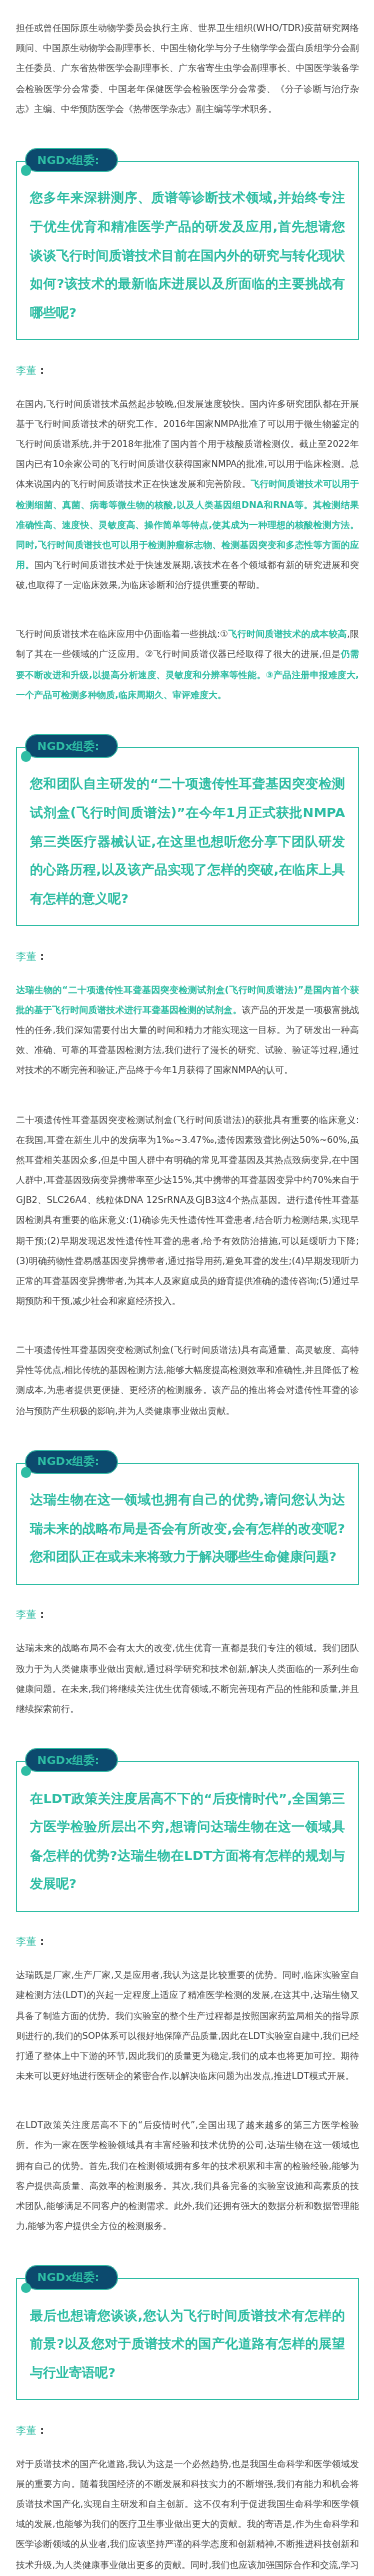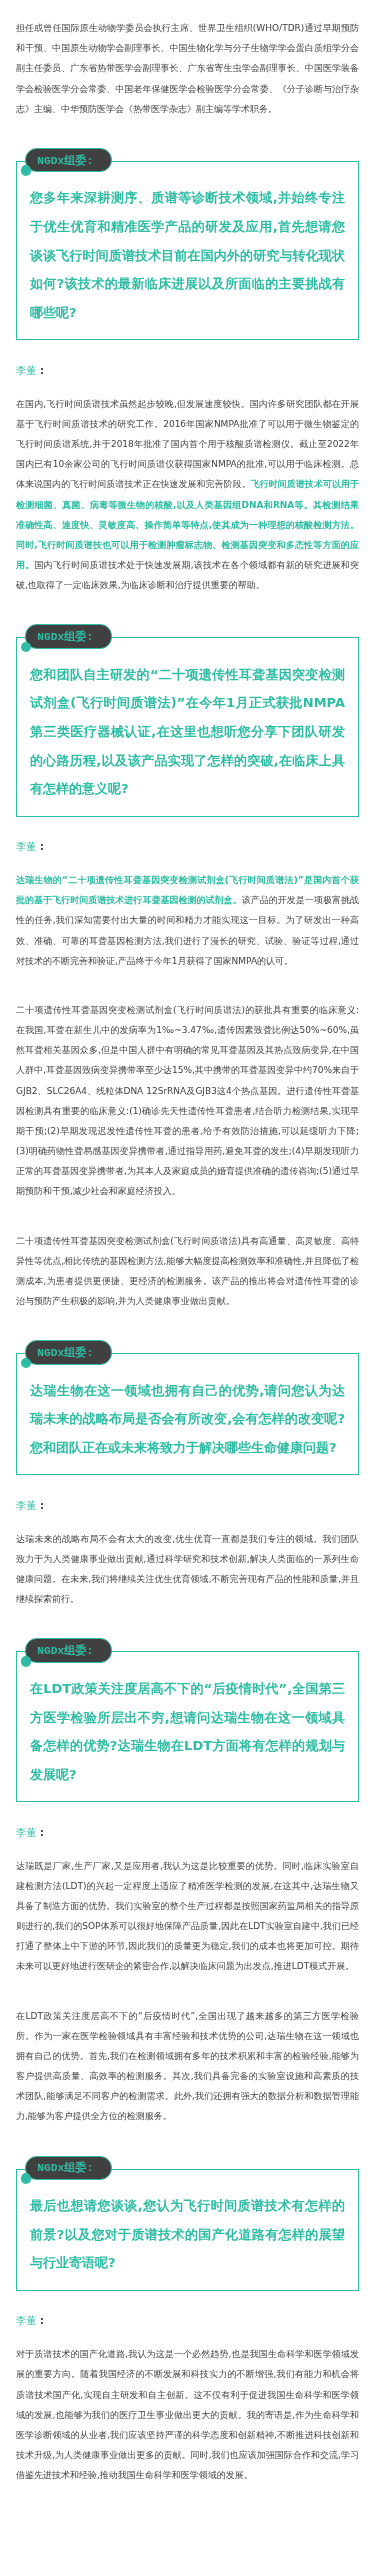--- a/index.html
+++ b/index.html
@@ -5,40 +5,41 @@
   html,body{margin:0;padding:0;background:#ffffff;}
   body{width:375px;margin:0 auto;font-family:"DejaVu Sans","Liberation Sans",sans-serif;color:#3f3f3f;}
   .content{padding:2.1px 16px 5.4px;}
   p.body-text{font-size:9px;line-height:2.24;text-align:justify;margin:16px 0 29px;}
   p.tight{margin:16px 0 16px;}
   .hl{color:#2ebda4;font-weight:700;}
   .name{color:#2ebda4;font-weight:400;}
 
   
   .q-box{position:relative;border:1.1px solid #2ebda4;margin:42px 0 23.6px;padding:22.5px 13px 11.8px;}
-  .q-bubble{position:absolute;top:-14px;left:7.5px;background:#404040;border:1.1px solid #2ebda4;border-radius:11.8px;
-            padding:3.7px 18px 3.7px 11.8px;color:#2ebda4;font-weight:700;font-size:11.2px;z-index:1;font-family:Liberation Mono, monospace;}
+  .q-bubble{position:absolute;top:-14px;left:7.5px;background:#0c4a6e;border:1.1px solid #2ebda4;border-radius:11.8px;
+            padding:3.7px 18px 3.7px 11.8px;color:#2ebda4;font-weight:700;font-size:11.2px;z-index:1;}
   .q-bubble::before{content:'';position:absolute;left:-4.8px;bottom:-4.8px;width:10.7px;height:10.7px;background:#2ebda4;border-radius:50%;z-index:-1;}
   .q-text{color:#2ebda4;font-weight:700;font-size:13px;line-height:2.2;text-align:justify;margin:0;}
 
   .a-label{font-size:10.2px;font-weight:700;margin:23.6px 0 3.2px;}
 </style>
 </head>
 <body>
 
 <div class="content">
 
-  <p class="body-text tight">担任或曾任国际原生动物学委员会执行主席、世界卫生组织(WHO/TDR)通过早期预防和干预、中国原生动物学会副理事长、中国生物化学与分子生物学学会蛋白质组学分会副主任委员、广东省热带医学会副理事长、广东省寄生虫学会副理事长、中国医学装备学会检验医学分会常委、中国老年保健医学会检验医学分会常委、《分子诊断与治疗杂志》主编、中华预防医学会《热带医学杂志》副主编等学术职务。</p>
+  <p class="body-text tight">担任或曾任国际原生动物学委员会执行主席、世界卫生组织(WHO/TDR)疫苗研究网络顾问、中国原生动物学会副理事长、中国生物化学与分子生物学学会蛋白质组学分会副主任委员、广东省热带医学会副理事长、广东省寄生虫学会副理事长、中国医学装备学会检验医学分会常委、中国老年保健医学会检验医学分会常委、《分子诊断与治疗杂志》主编、中华预防医学会《热带医学杂志》副主编等学术职务。</p>
 
   <div class="q-box">
     <div class="q-bubble">NGDx组委:</div>
     <p class="q-text">您多年来深耕测序、质谱等诊断技术领域,并始终专注于优生优育和精准医学产品的研发及应用,首先想请您谈谈飞行时间质谱技术目前在国内外的研究与转化现状如何?该技术的最新临床进展以及所面临的主要挑战有哪些呢?</p>
   </div>
   <div class="a-label"><span class="name">李董</span><span> :</span></div>
   <p class="body-text"><span>在国内,飞行时间质谱技术虽然起步较晚,但发展速度较快。国内许多研究团队都在开展基于飞行时间质谱技术的研究工作。2016年国家NMPA批准了可以用于微生物鉴定的飞行时间质谱系统,并于2018年批准了国内首个用于核酸质谱检测仪。截止至2022年国内已有10余家公司的飞行时间质谱仪获得国家NMPA的批准,可以用于临床检测。总体来说国内的飞行时间质谱技术正在快速发展和完善阶段。</span><span class="hl">飞行时间质谱技术可以用于检测细菌、真菌、病毒等微生物的核酸,以及人类基因组DNA和RNA等。其检测结果准确性高、速度快、灵敏度高、操作简单等特点,使其成为一种理想的核酸检测方法。同时,飞行时间质谱技也可以用于检测肿瘤标志物、检测基因突变和多态性等方面的应用。</span><span>国内飞行时间质谱技术处于快速发展期,该技术在各个领域都有新的研究进展和突破,也取得了一定临床效果,为临床诊断和治疗提供重要的帮助。</span></p>
+  <p class="body-text"><span>飞行时间质谱技术在临床应用中仍面临着一些挑战:①</span><span class="hl">飞行时间质谱技术的成本较高</span><span>,限制了其在一些领域的广泛应用。②飞行时间质谱仪器已经取得了很大的进展,但是</span><span class="hl">仍需要不断改进和升级,以提高分析速度、灵敏度和分辨率等性能。</span><span class="hl">③产品注册申报难度大,一个产品可检测多种物质,临床周期久、审评难度大。</span></p>
 
   <div class="q-box">
     <div class="q-bubble">NGDx组委:</div>
     <p class="q-text">您和团队自主研发的“二十项遗传性耳聋基因突变检测试剂盒(飞行时间质谱法)”在今年1月正式获批NMPA第三类医疗器械认证,在这里也想听您分享下团队研发的心路历程,以及该产品实现了怎样的突破,在临床上具有怎样的意义呢?</p>
   </div>
   <div class="a-label"><span class="name">李董</span><span> :</span></div>
   <p class="body-text"><span class="hl">达瑞生物的“二十项遗传性耳聋基因突变检测试剂盒(飞行时间质谱法)”是国内首个获批的基于飞行时间质谱技术进行耳聋基因检测的试剂盒。</span><span>该产品的开发是一项极富挑战性的任务,我们深知需要付出大量的时间和精力才能实现这一目标。为了研发出一种高效、准确、可靠的耳聋基因检测方法,我们进行了漫长的研究、试验、验证等过程,通过对技术的不断完善和验证,产品终于今年1月获得了国家NMPA的认可。</span></p>
   <p class="body-text"><span>二十项遗传性耳聋基因突变检测试剂盒(飞行时间质谱法)的获批具有重要的临床意义:在我国,耳聋在新生儿中的发病率为1‰~3.47‰,遗传因素致聋比例达50%~60%,虽然耳聋相关基因众多,但是中国人群中有明确的常见耳聋基因及其热点致病变异,在中国人群中,耳聋基因致病变异携带率至少达15%,其中携带的耳聋基因变异中约70%来自于GJB2、SLC26A4、线粒体DNA 12SrRNA及GJB3这4个热点基因。进行遗传性耳聋基因检测具有重要的临床意义:(1)确诊先天性遗传性耳聋患者,结合听力检测结果,实现早期干预;(2)早期发现迟发性遗传性耳聋的患者,给予有效防治措施,可以延缓听力下降;(3)明确药物性聋易感基因变异携带者,通过指导用药,避免耳聋的发生;(4)早期发现听力正常的耳聋基因变异携带者,为其本人及家庭成员的婚育提供准确的遗传咨询;(5)通过早期预防和干预,减少社会和家庭经济投入。</span></p>
   <p class="body-text"><span>二十项遗传性耳聋基因突变检测试剂盒(飞行时间质谱法)具有高通量、高灵敏度、高特异性等优点,相比传统的基因检测方法,能够大幅度提高检测效率和准确性,并且降低了检测成本,为患者提供更便捷、更经济的检测服务。该产品的推出将会对遗传性耳聋的诊治与预防产生积极的影响,并为人类健康事业做出贡献。</span></p>
 

